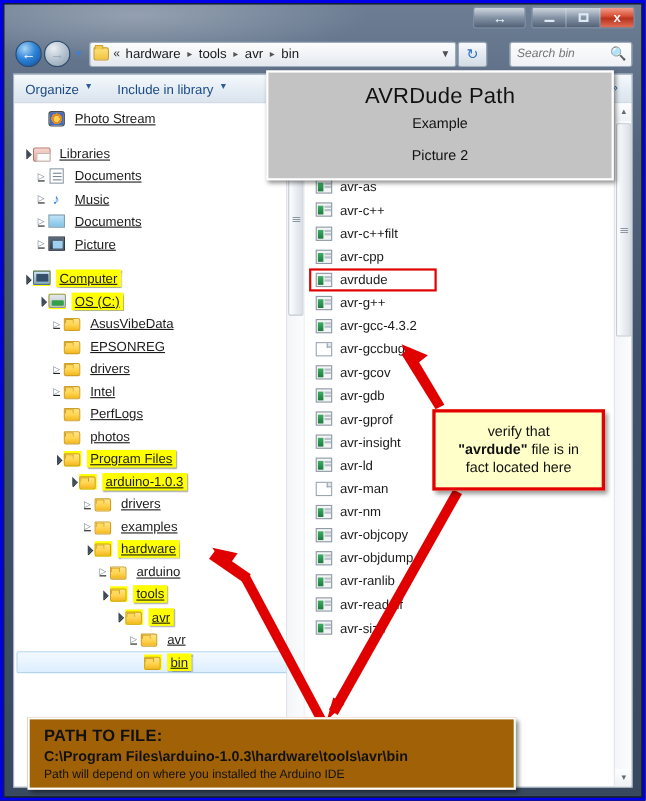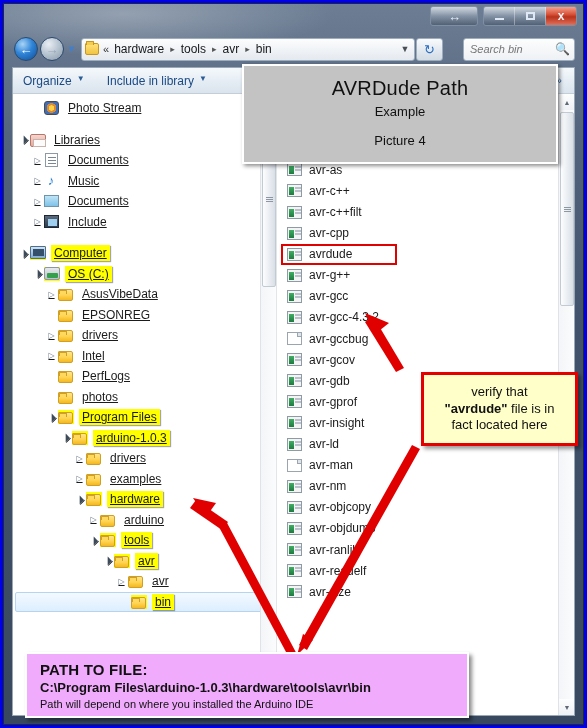--- a/index.html
+++ b/index.html
@@ -251,27 +251,27 @@
   }
   .ovl-title .t1 { font-size:20px; margin-top:11px; letter-spacing:0.2px; }
   .ovl-title .t2 { font-size:13px; margin-top:4px; }
   .ovl-title .t3 { font-size:13px; margin-top:14px; }
 
   .callout {
     position:absolute; left:393px; top:372px; width:157px; height:74px;
     background:#ffffc9; border:3px solid #e40000;
     box-shadow: 3px 3px 4px rgba(0,0,0,0.40);
     display:flex; flex-direction:column; align-items:center; justify-content:center;
-    font-size:13px; color:#111; line-height:1.28; text-align:center;margin-left:28px;
+    font-size:13px; color:#111; line-height:1.28; text-align:center;
   }
   .callout b { font-weight:bold; }
 
   .pathbox {
     position:absolute; left:25px; top:652px; width:444px; height:66px;
-    background:#f0abfc; border:2px solid #fff;
+    background:#a16207; border:2px solid #fff;
     box-shadow: 3px 3px 4px rgba(0,0,0,0.45);
     padding:7px 0 0 13px; color:#111;
   }
   .pathbox .p1 { font-size:15px; font-weight:bold; letter-spacing:0.2px; }
   .pathbox .p2 { font-size:13px; font-weight:bold; margin-top:2px; }
   .pathbox .p3 { font-size:11px; margin-top:3px; }
 
   
   .arrow-svg { position:absolute; left:0; top:0; width:587px; height:728px; pointer-events:none; }
 </style>
@@ -398,21 +398,21 @@
                   <span class="ic-pic" style="position: absolute; left: 0px; top: 0px;"></span>
                 </span>
                 <span class="tlabel">Documents</span>
               </div>
               <div class="trow">
                 <span style="display: inline-block; width: 14px; flex: 0 0 auto;"></span>
                 <span class="texp">▷</span>
                 <span class="ticon">
                   <span class="ic-vid" style="position: absolute; left: 0px; top: 0px;"></span>
                 </span>
-                <span class="tlabel">Include</span>
+                <span class="tlabel">Picture</span>
               </div>
               <div class="trow" style="height: 11px;"></div>
               <div class="trow hl">
                 <span style="display: inline-block; width: 0px; flex: 0 0 auto;"></span>
                 <span class="texp open" style="transform: rotate(-45deg);">◢</span>
                 <span class="ticon">
                   <span class="ic-comp" style="position: absolute; left: 0px; top: 0px;"></span>
                 </span>
                 <span class="tlabel">Computer</span>
               </div>
@@ -593,24 +593,20 @@
                 <span>avr-cpp</span>
               </div>
               <div class="frow">
                 <span class="ficon"></span>
                 <span>avrdude</span>
                 <span class="file-outline"></span>
               </div>
               <div class="frow">
                 <span class="ficon"></span>
                 <span>avr-g++</span>
-              </div>
-              <div class="frow">
-                <span class="ficon"></span>
-                <span>avr-gcc</span>
               </div>
               <div class="frow">
                 <span class="ficon"></span>
                 <span>avr-gcc-4.3.2</span>
               </div>
               <div class="frow">
                 <span class="ficon plain">
                   <span class="fold"></span>
                 </span>
                 <span>avr-gccbug</span>
@@ -690,21 +686,21 @@
     </g>
     <g fill="#e00000">
       <polygon points="420,449 307,650 299,645 412,445"></polygon>
       <polygon points="297,655 303,634 313,640"></polygon>
     </g>
   </svg>
 
   <div class="ovl-title">
     <div class="t1">AVRDude Path</div>
     <div class="t2">Example</div>
-    <div class="t3">Picture 4</div>
+    <div class="t3">Picture 2</div>
   </div>
 
   <div class="callout">
     <div>verify that</div>
     <div>
       <b>"avrdude"</b><span> file is in</span>
     </div>
     <div>fact located here</div>
   </div>
 

